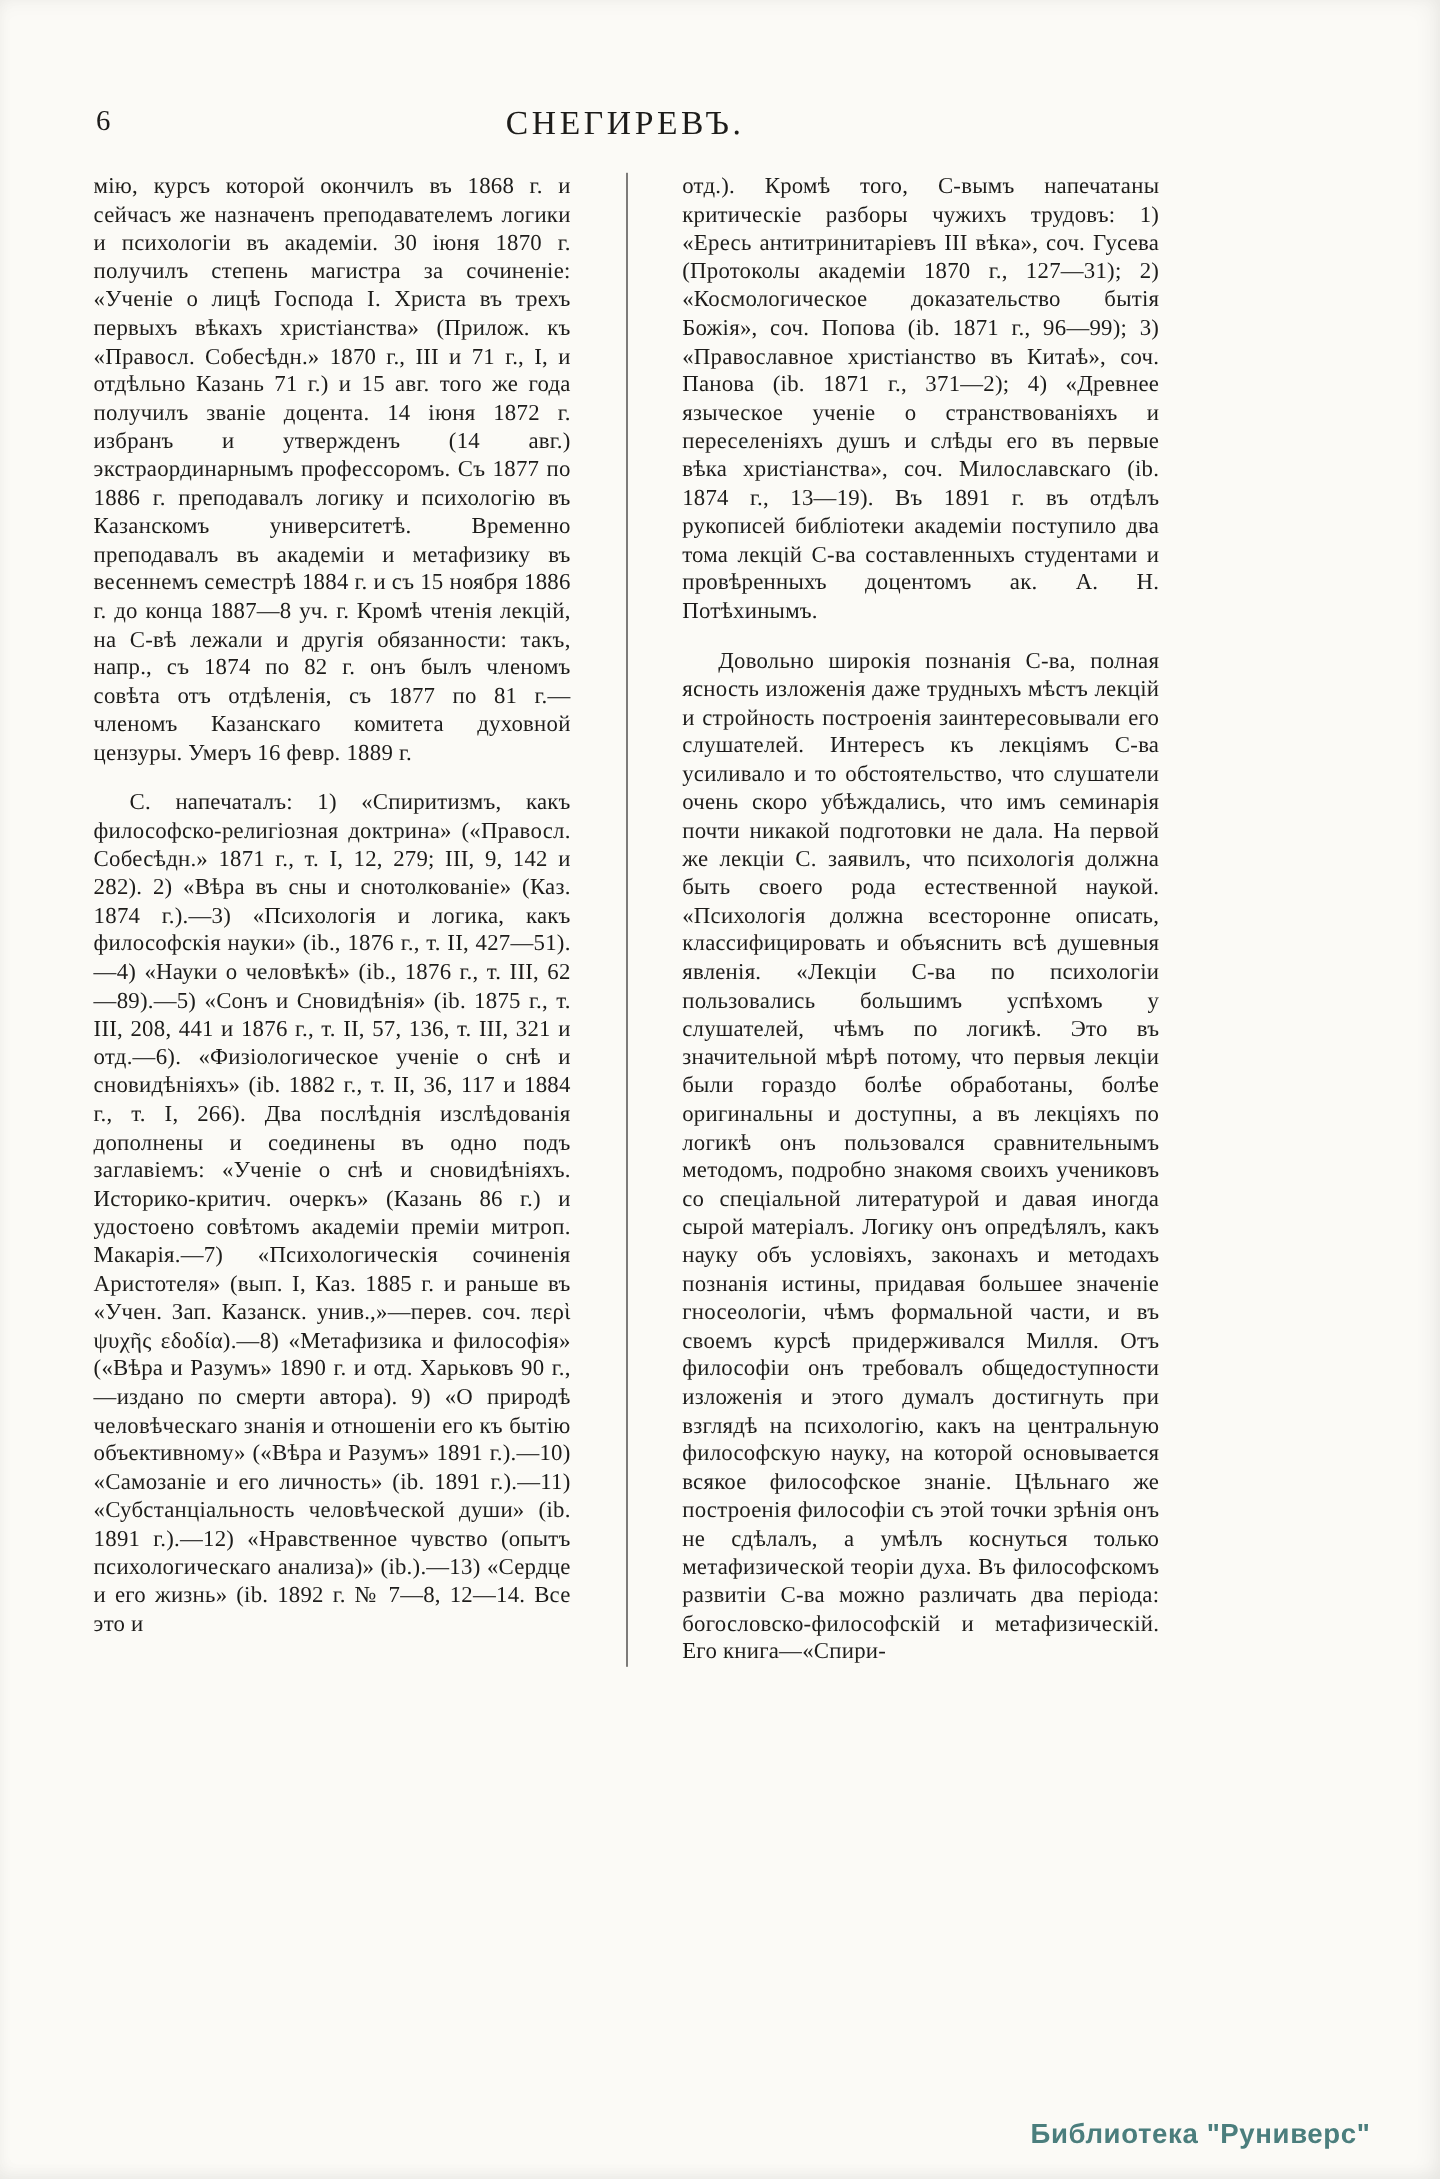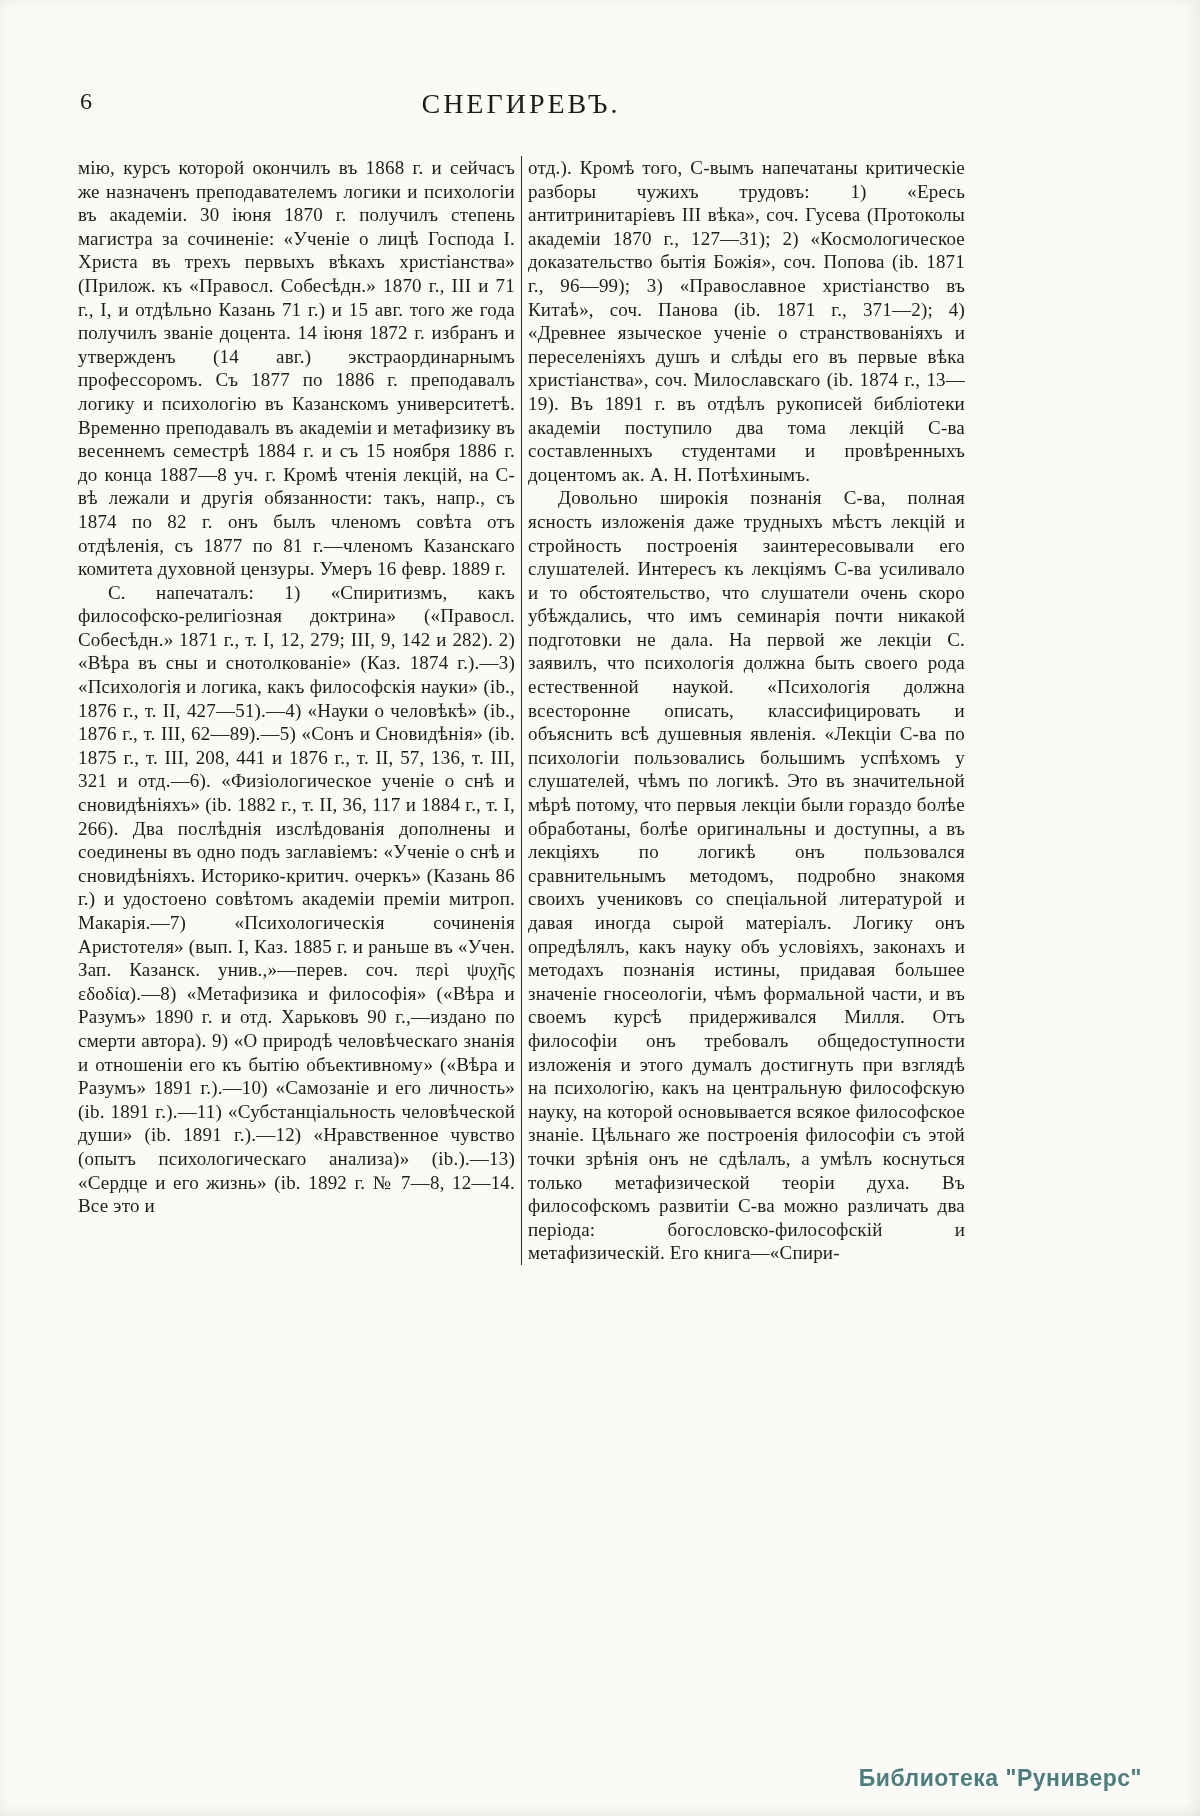--- a/index.html
+++ b/index.html
@@ -25,41 +25,42 @@
     font-size:24px;
   }
   .page-title {
     display:block;
     text-align:center;
     font-size:28px;
     letter-spacing:3px;
   }
   .text-block {
     position:absolute;
-    top:156px; left:78px;
+    top:144px; left:78px;
     width:888px;
     display:flex;
     align-items:stretch;
+    gap:40px;
   }
   .col {
     width:437px;
     font-size:19px;
     line-height:23.6px;
     text-align:justify;
     letter-spacing:0.2px;
   }
   .col-left { padding-right:6px; }
   .col-right { padding-left:6px; }
   .divider {
     width:1px;
     background:#2a2927;
     flex:0 0 1px;
   }
   .para { margin:0; }
-  .para.indent { text-indent:30px; }
+  .para.indent { text-indent:30px;margin-top:18px; }
   .watermark {
     position:absolute;
     right:58px;
     bottom:24px;
     font-family:"Liberation Sans", sans-serif;
     font-size:23px;
     font-weight:bold;
     color:#4b7e7d;
     letter-spacing:0.5px;
   }

